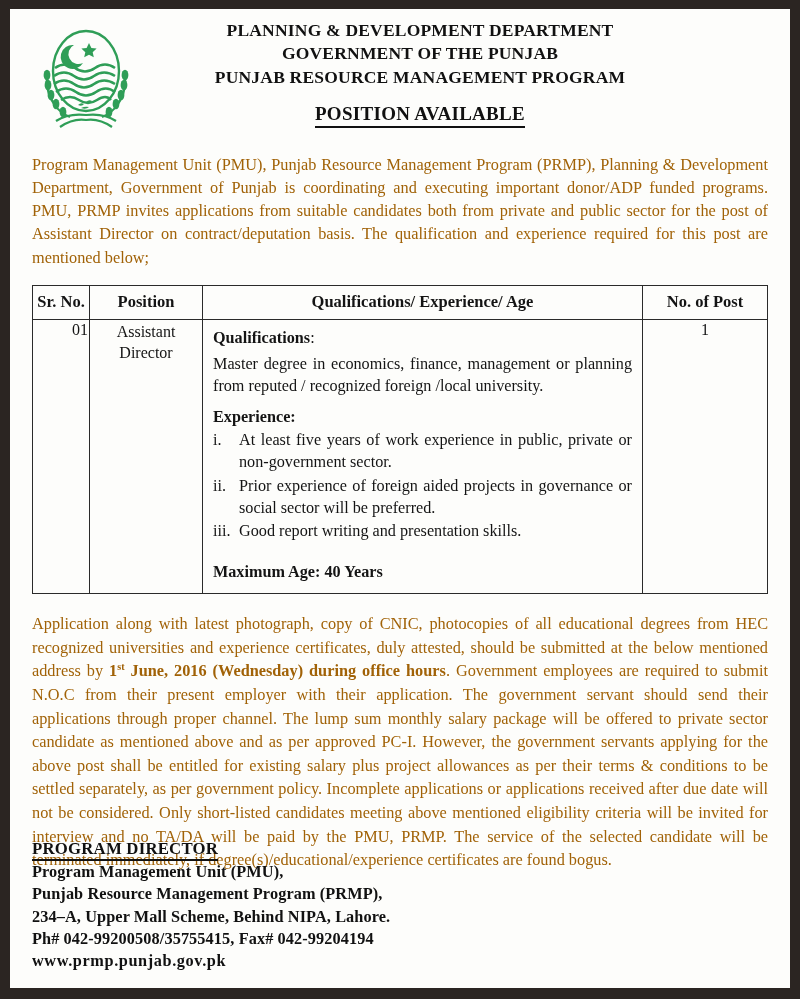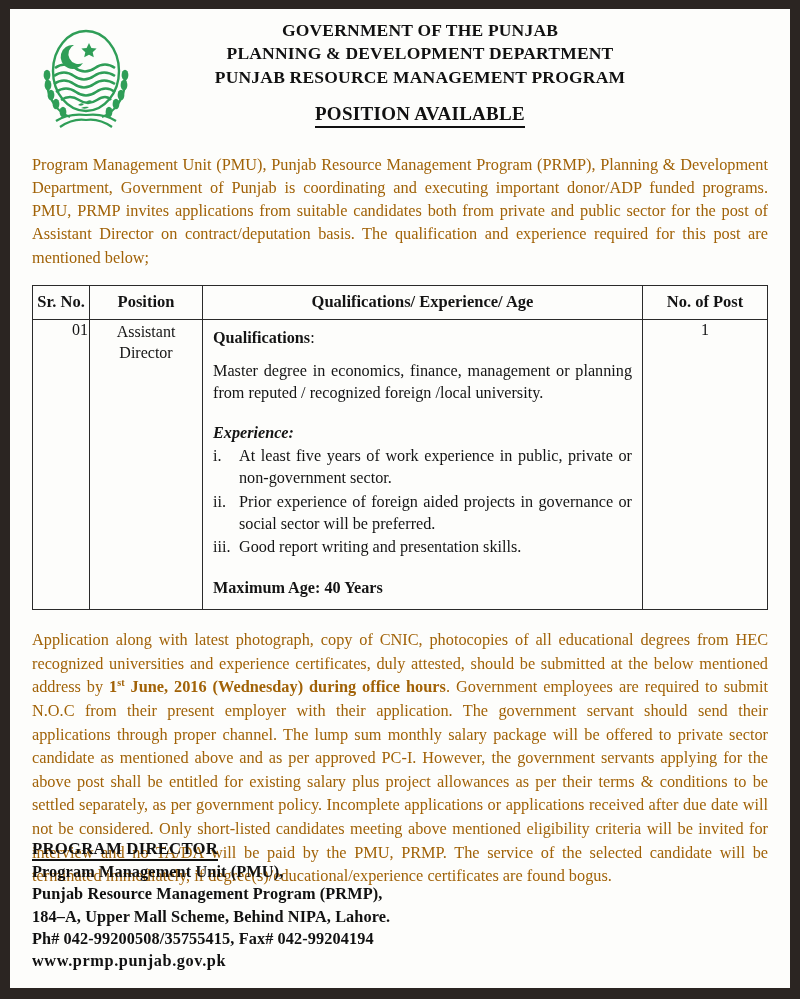--- a/index.html
+++ b/index.html
@@ -130,26 +130,25 @@
   td.cell-qual {
     padding: 7px 10px 10px 10px;
     font-size: 16.2px;
     line-height: 1.38;
   }
   .q-head {
     font-weight: bold;
   }
   .q-body {
     text-align: justify;
-    margin-top: 11px;
+    margin-top: 4px;
   }
   .e-head {
     font-weight: bold;
-    margin-top: 17px;
-    font-style: italic;
+    margin-top: 8px;
   }
   ol.exp-list {
     list-style: none;
     margin: 0;
     padding: 0;
   }
   ol.exp-list li {
     display: flex;
     align-items: flex-start;
     margin-top: 1px;
@@ -228,22 +227,22 @@
             <ellipse cx="29" cy="89" rx="3.4" ry="5.2"></ellipse>
             <ellipse cx="91" cy="52" rx="3.4" ry="5.2"></ellipse>
             <ellipse cx="90" cy="62" rx="3.4" ry="5.2"></ellipse>
             <ellipse cx="87" cy="72" rx="3.4" ry="5.2"></ellipse>
             <ellipse cx="82" cy="81" rx="3.4" ry="5.2"></ellipse>
             <ellipse cx="75" cy="89" rx="3.4" ry="5.2"></ellipse>
           </g>
         </svg>
       </div>
       <div class="header-text">
+        <div class="gov-line">PLANNING &amp; DEVELOPMENT DEPARTMENT</div>
         <div class="gov-line">GOVERNMENT OF THE PUNJAB</div>
-        <div class="gov-line">PLANNING &amp; DEVELOPMENT DEPARTMENT</div>
         <div class="gov-line">PUNJAB RESOURCE MANAGEMENT PROGRAM</div>
         <div class="position-available">POSITION AVAILABLE</div>
       </div>
     </div>
 
     <p class="intro">Program Management Unit (PMU), Punjab Resource Management Program (PRMP), Planning &amp; Development Department, Government of Punjab is coordinating and executing important donor/ADP funded programs. PMU, PRMP invites applications from suitable candidates both from private and public sector for the post of Assistant Director on contract/deputation basis. The qualification and experience required for this post are mentioned below;</p>
 
     <table class="job-table">
       <colgroup>
         <col class="col-sr">
@@ -287,19 +286,19 @@
         </tr>
       </tbody>
     </table>
 
     <p class="body-para"><span>Application along with latest photograph, copy of CNIC, photocopies of all educational degrees from HEC recognized universities and experience certificates, duly attested, should be submitted at the below mentioned address by </span><b>1</b><b><sup>st</sup></b><b> June, 2016 (Wednesday) during office hours</b><span>. Government employees are required to submit N.O.C from their present employer with their application. The government servant should send their applications through proper channel. The lump sum monthly salary package will be offered to private sector candidate as mentioned above and as per approved PC-I. However, the government servants applying for the above post shall be entitled for existing salary plus project allowances as per their terms &amp; conditions to be settled separately, as per government policy. Incomplete applications or applications received after due date will not be considered. Only short-listed candidates meeting above mentioned eligibility criteria will be invited for interview and no TA/DA will be paid by the PMU, PRMP. The service of the selected candidate will be terminated immediately, if degree(s)/educational/experience certificates are found bogus.</span></p>
 
     <div class="footer">
       <div><span class="director">PROGRAM DIRECTOR</span></div>
       <div class="fline">Program Management Unit (PMU),</div>
       <div class="fline">Punjab Resource Management Program (PRMP),</div>
-      <div class="fline">184–A, Upper Mall Scheme, Behind NIPA, Lahore.</div>
+      <div class="fline">234–A, Upper Mall Scheme, Behind NIPA, Lahore.</div>
       <div class="fline">Ph# 042-99200508/35755415, Fax# 042-99204194</div>
       <div class="fline website">www.prmp.punjab.gov.pk</div>
     </div>
 
   </div>
 </div>
 
 </body></html>

